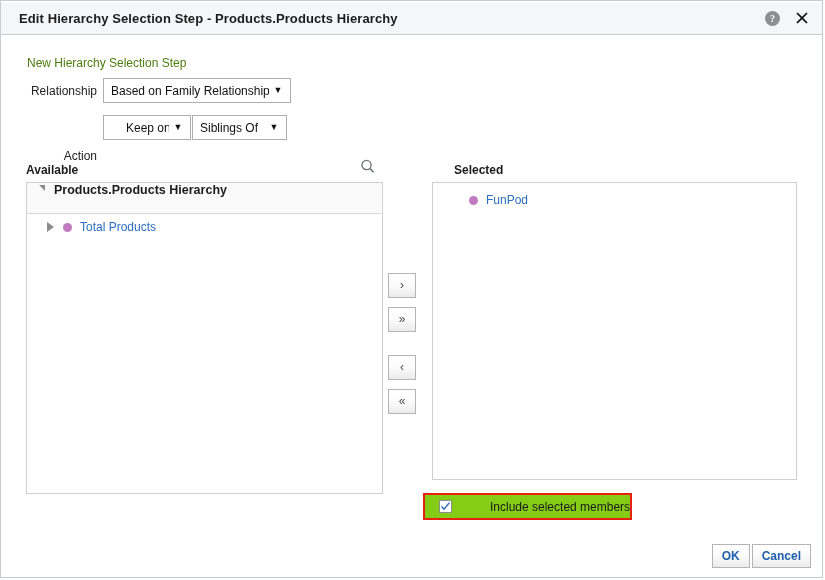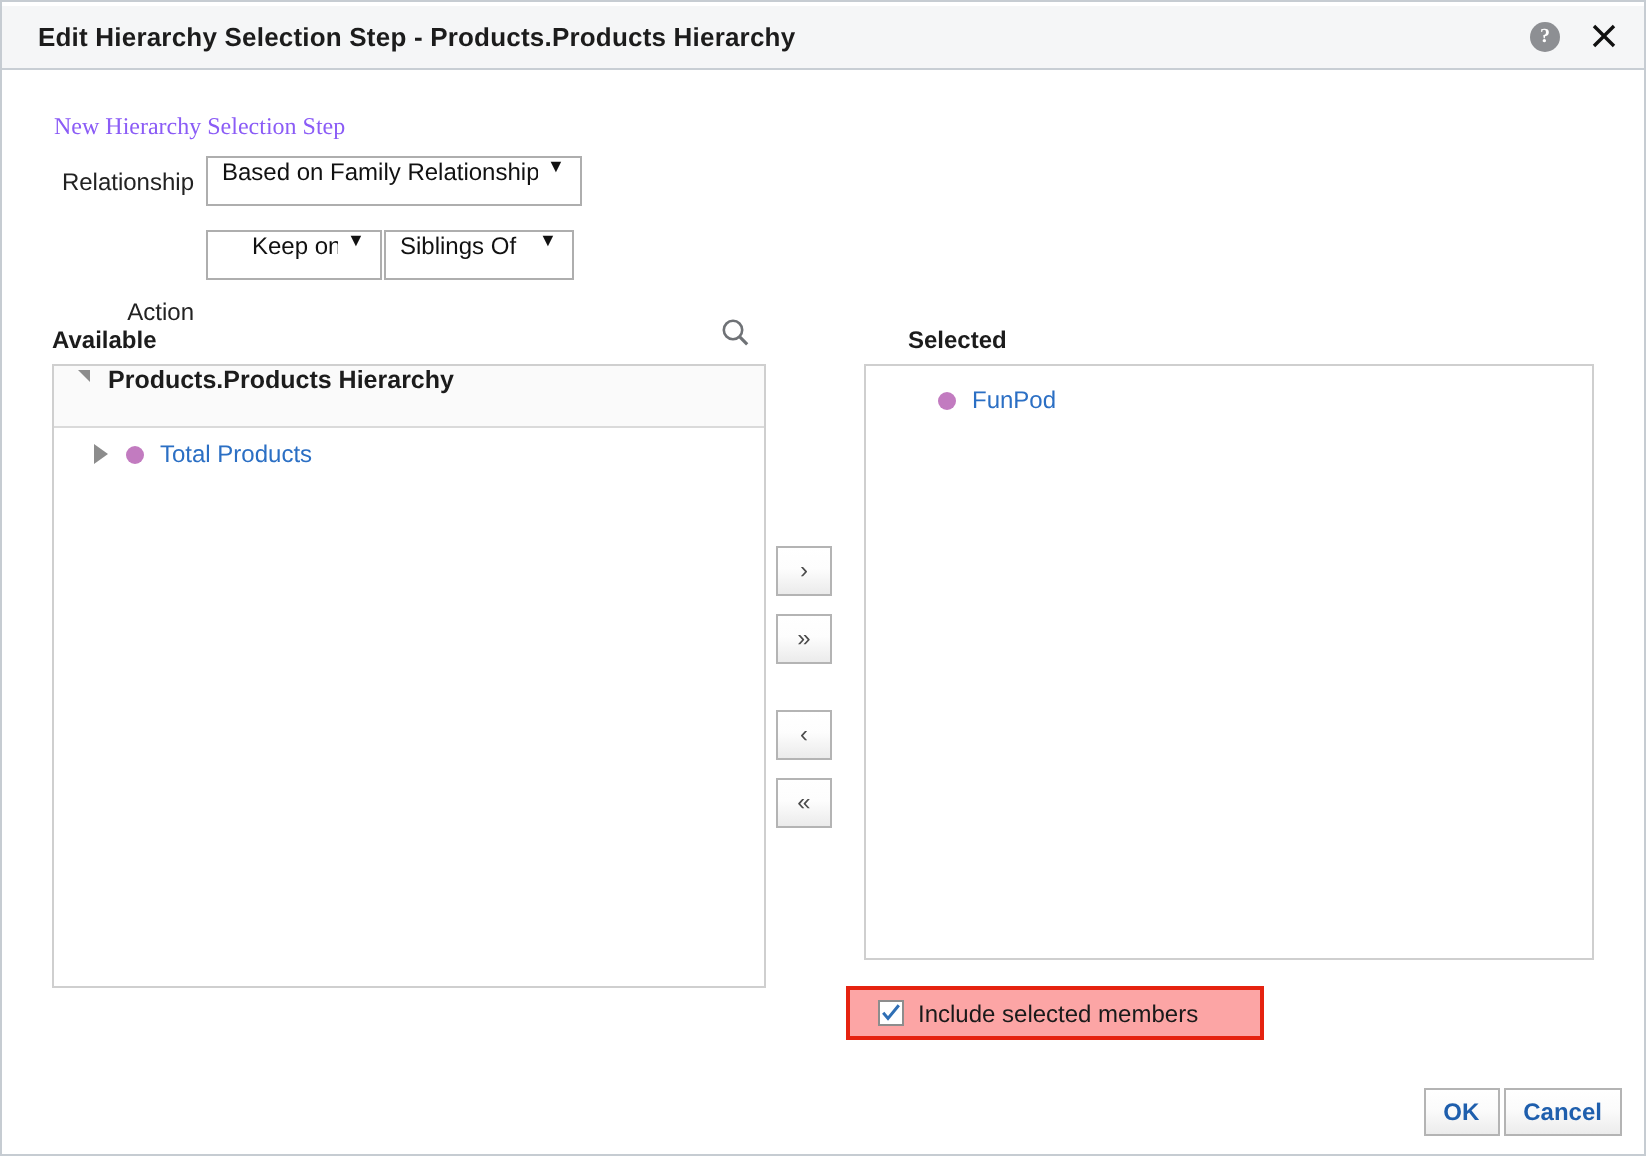--- a/index.html
+++ b/index.html
@@ -74,42 +74,41 @@
     cursor: pointer;
     display: block;
   }
 
   
   .form-caption {
     position: absolute;
     left: 26px;
     top: 55px;
     font-size: 12px;
-    color: #8b5cf6;
-    white-space: nowrap;
-    font-family: Liberation Serif, serif;
+    color: #4d7c0f;
+    white-space: nowrap;
   }
   .field-label {
     position: absolute;
     font-size: 12px;
     color: #222222;
     text-align: right;
     white-space: nowrap;
   }
   .lbl-relationship { left: 8px; top: 83px; width: 88px; }
   .lbl-action       { left: 8px; top: 136px; width: 88px; margin-top: 12px; }
 
   .combo {
     position: absolute;
     border: 1px solid #aeaeae;
     background: #ffffff;
     box-sizing: border-box;
     height: 25px;
     display: flex;
-    align-items: flex-start;
+    align-items: center;
     cursor: pointer;
     font-size: 12px;
     color: #111111;
   }
   .combo .combo-value {
     flex: 1;
     padding-left: 7px;
     white-space: nowrap;
     overflow: hidden;
   }
@@ -241,24 +240,25 @@
 
   
   .checkbox-highlight {
     position: absolute;
     left: 422px;
     top: 492px;
     width: 209px;
     height: 27px;
     border: 2px solid #e52210;
     box-sizing: border-box;
-    background: #fca5a5;
+    background: #84cc16;
     display: flex;
     align-items: center;
     padding-left: 14px;
+    gap: 31px;
   }
   .checkbox-box {
     width: 13px;
     height: 13px;
     border: 1px solid #8d8d8d;
     background: #ffffff;
     box-sizing: border-box;
     position: relative;
     flex: none;
     cursor: pointer;

